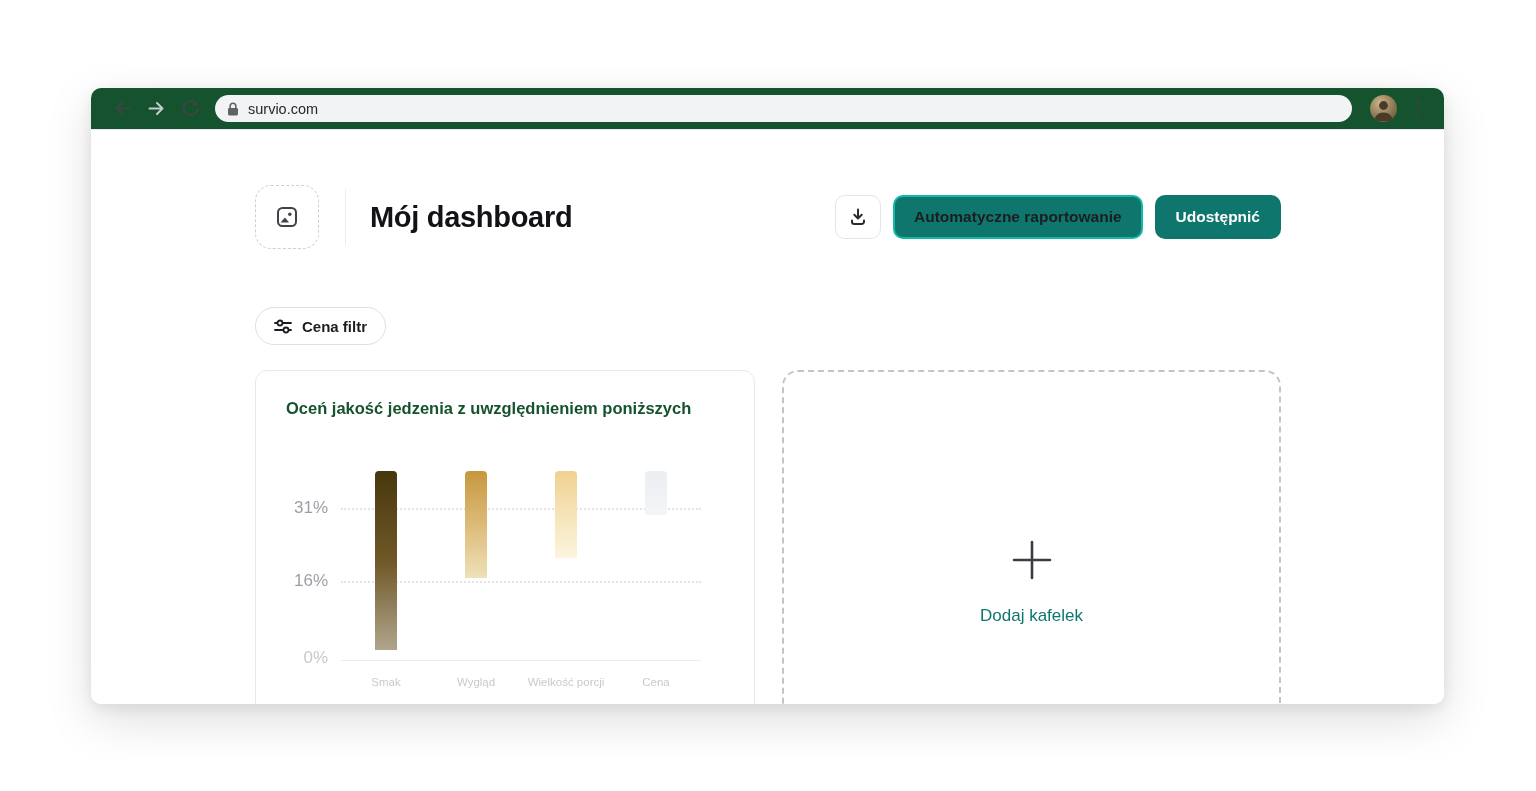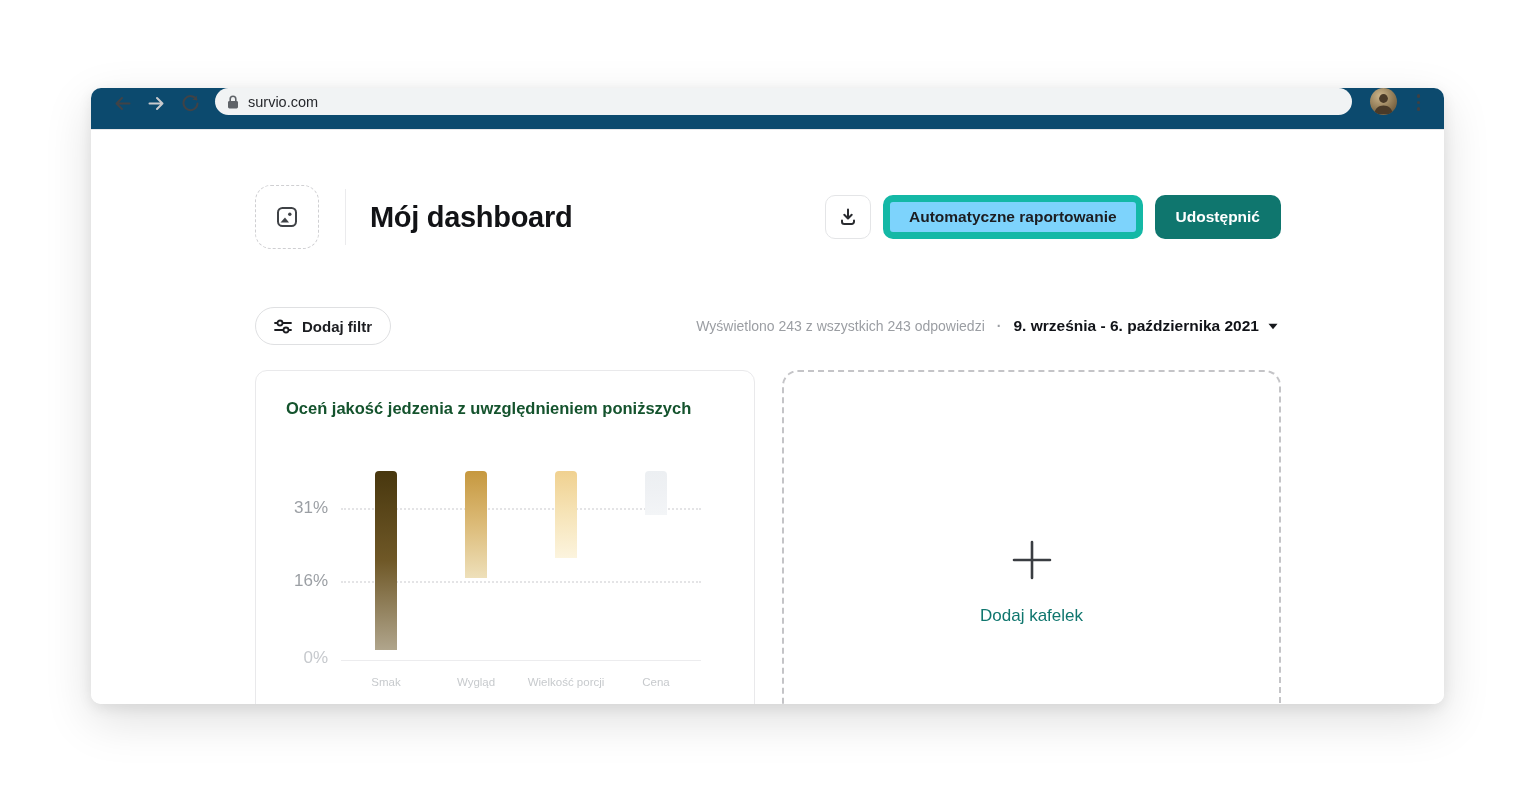--- a/index.html
+++ b/index.html
@@ -8,22 +8,22 @@
 
   .stage { position:relative; width:1536px; height:791px; background:#fff; }
 
   .browser-window {
     position:absolute; left:91px; top:88px; width:1353px; height:616px;
     background:#fff; border-radius:10px; overflow:hidden;
     box-shadow:0 4px 14px rgba(0,0,0,.08), 0 16px 48px rgba(0,0,0,.13);
   }
 
   
-  .toolbar { position:relative; height:42px; background:#0c4a6e; border-bottom:1px solid #e8e8ea;
-             display:flex; align-items:flex-start; padding:0 14px; }
+  .toolbar { position:relative; height:42px; background:#14532d; border-bottom:1px solid #e8e8ea;
+             display:flex; align-items:center; padding:0 14px; }
   .nav-ic { width:34px; height:30px; display:flex; align-items:center; justify-content:center;
             cursor:pointer; flex:0 0 auto; }
   .urlbar { flex:1; height:27px; margin:0 18px 0 8px; background:#f1f3f4; border-radius:14px;
             display:flex; align-items:center; padding:0 12px; gap:9px; }
   .urlbar span { font-size:14.5px; color:#26282c; }
   .avatar { width:27px; height:27px; border-radius:50%; overflow:hidden; flex:0 0 auto;
             background:radial-gradient(circle at 38% 30%, #cdb68c, #8a7450 58%, #57452c);
             position:relative; cursor:pointer; }
   .avatar svg { position:absolute; left:0; top:0; }
   .kebab { display:flex; flex-direction:column; gap:3px; padding:6px 10px; margin-left:10px; cursor:pointer; }
@@ -34,21 +34,21 @@
 
   .header-row { position:absolute; left:164px; right:163px; top:55px; height:64px;
                 display:flex; align-items:center; }
   .thumb { width:64px; height:64px; border:1.5px dashed #cfcfd2; border-radius:16px;
            display:flex; align-items:center; justify-content:center; cursor:pointer; background:#fff; }
   .vdiv { width:1px; height:56px; background:#ebebed; margin-left:26px; }
   .page-title { font-size:29px; font-weight:700; color:#121316; letter-spacing:-.3px; margin-left:24px; }
   .header-actions { margin-left:auto; display:flex; align-items:center; gap:12px; }
   .icon-btn { width:46px; height:44px; background:#fff; border:1px solid #e4e5e7; border-radius:10px;
               display:flex; align-items:center; justify-content:center; cursor:pointer; }
-  .btn { height:44px; padding:0 19px; background:#7dd3fc; border:7px solid #14b8a6; border-radius:10px;
+  .btn { height:44px; padding:0 19px; background:#0f766e; border:2px solid #14b8a6; border-radius:10px;
          font-family:inherit; font-size:15.5px; font-weight:600; color:#1c1d21; cursor:pointer; }
   .btn.gold { background:#0f766e; border:none; color:#fff; padding:0 21px; }
 
   .filter-row { position:absolute; left:164px; right:166px; top:177px; height:38px;
                 display:flex; align-items:center; }
   .pill { height:38px; padding:0 18px; border:1px solid #dfe0e2; border-radius:19px; background:#fff;
           display:flex; align-items:center; gap:10px; font-family:inherit; font-size:15px;
           font-weight:600; color:#1c1d21; cursor:pointer; }
   .filter-right { margin-left:auto; display:flex; align-items:center; gap:12px; }
   .muted { font-size:14px; color:#9b9ea3; }
@@ -148,33 +148,23 @@
       </div>
 
       <div class="filter-row">
         <button class="pill">
           <svg width="18" height="15" viewBox="0 0 18 15">
             <path d="M1 4 H17" stroke="#1c1d21" stroke-width="1.8" stroke-linecap="round"></path>
             <circle cx="6" cy="4" r="2.5" fill="#fff" stroke="#1c1d21" stroke-width="1.8"></circle>
             <path d="M1 11 H17" stroke="#1c1d21" stroke-width="1.8" stroke-linecap="round"></path>
             <circle cx="12" cy="11" r="2.5" fill="#fff" stroke="#1c1d21" stroke-width="1.8"></circle>
           </svg>
-          <span>Dodaj filtr</span>
+          <span>Cena filtr</span>
         </button>
 
-        <div class="filter-right">
-          <span class="muted">Wyświetlono 243 z wszystkich 243 odpowiedzi</span>
-          <span class="dot-sep">·</span>
-          <button class="date-btn">
-            <span>9. września - 6. października 2021</span>
-            <svg width="10" height="7" viewBox="0 0 10 7">
-                <path d="M0.5 0.8 L9.5 0.8 L5 6.2 Z" fill="#16181c"></path>
-              </svg>
-          </button>
-        </div>
       </div>
 
       <div class="tiles">
 
         <div class="card">
           <div class="card-title">Oceń jakość jedzenia z uwzględnieniem poniższych</div>
           <div class="plot">
               <div class="ytick zero" style="bottom: -8px;">0%</div>
               <div class="gridline" style="bottom: 77.4194px;"></div>
               <div class="ytick" style="bottom: 69.4194px;">16%</div>

